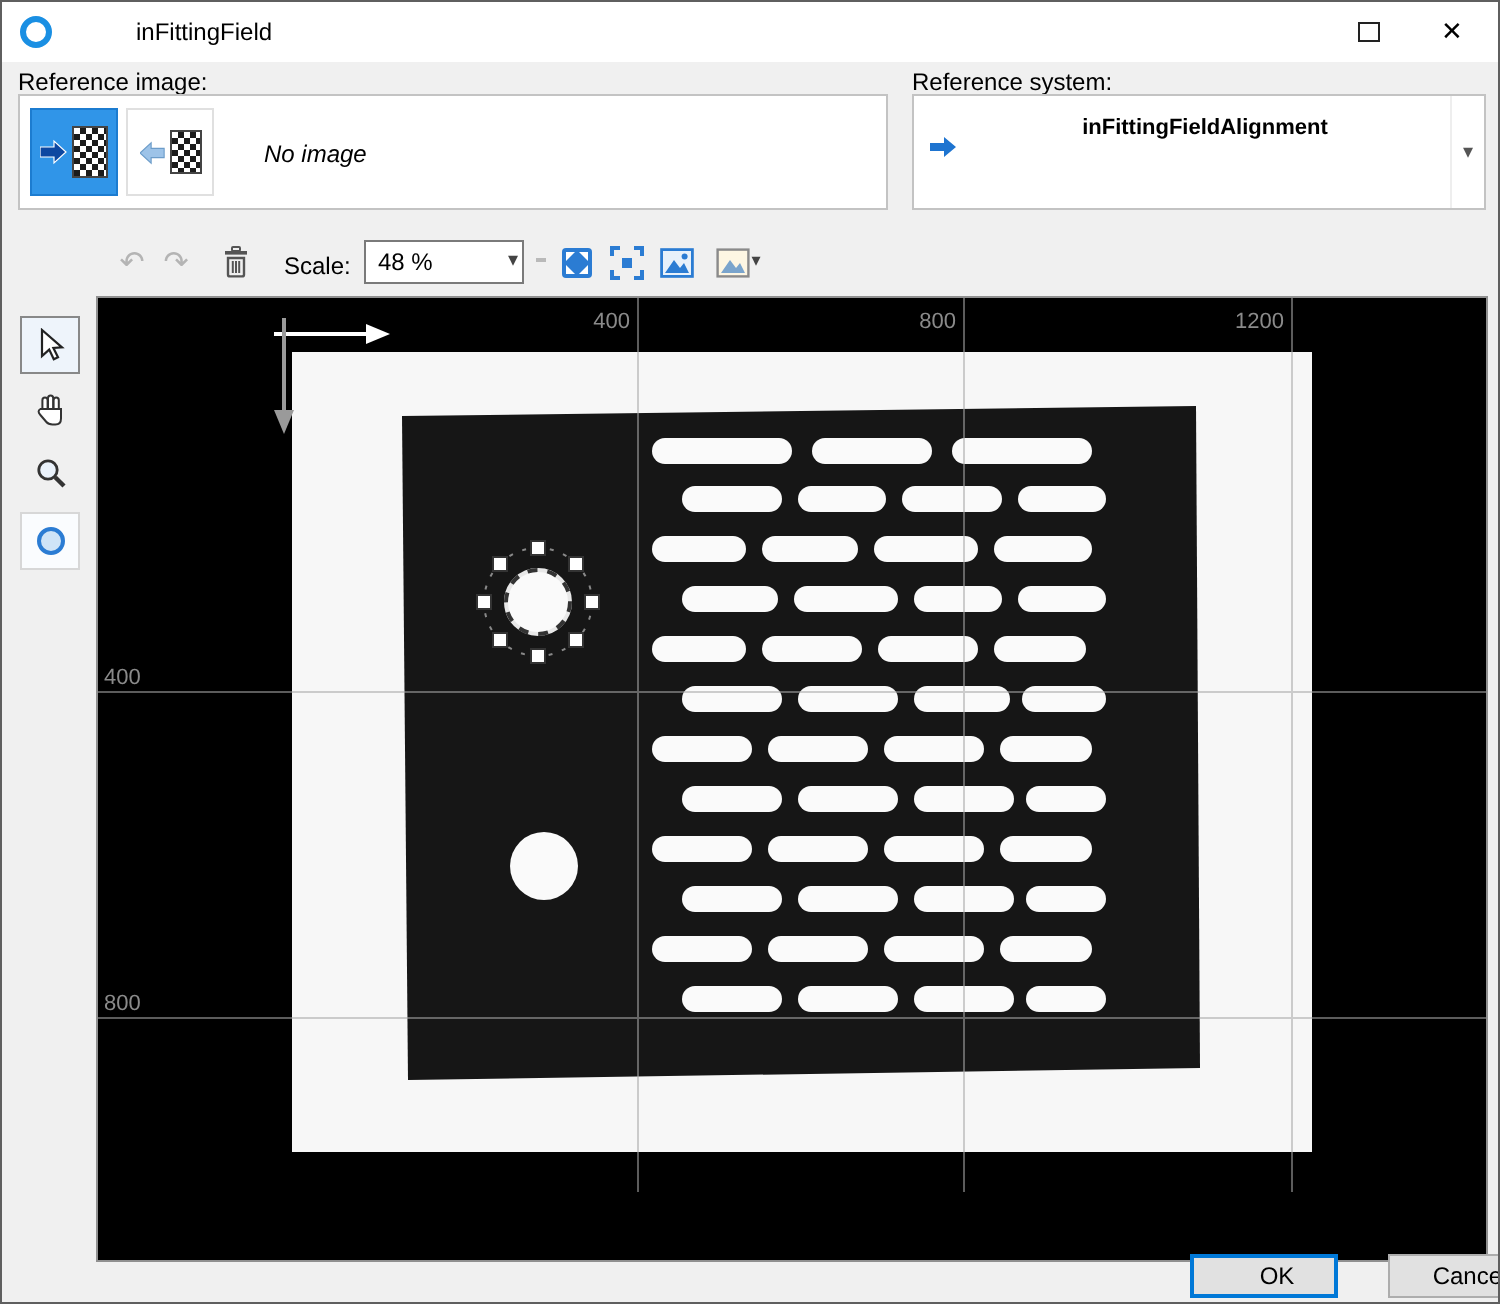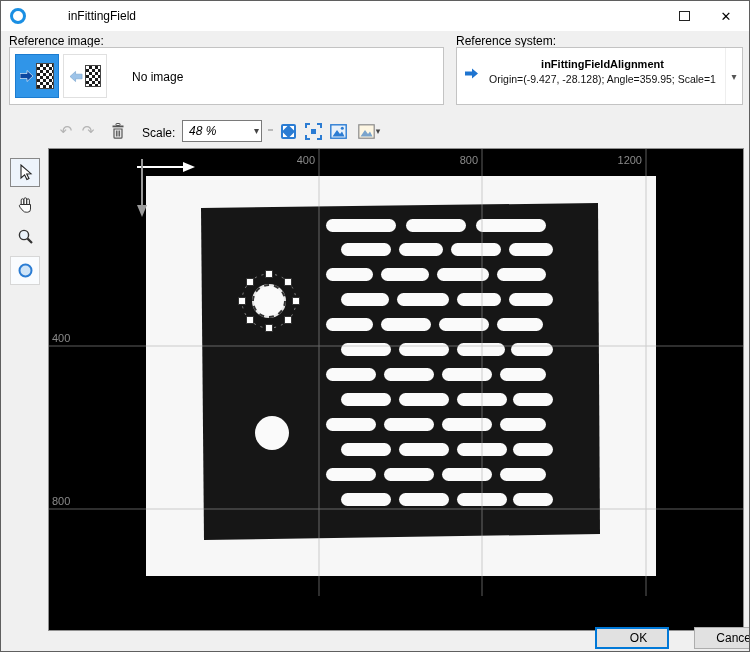--- a/index.html
+++ b/index.html
@@ -28,37 +28,37 @@
   .coord-box { left:455px; top:46px; width:287px; height:58px;text-align:center; }
 
   .thumb { position:absolute; top:6px; width:44px; height:44px; display:flex; align-items:center; justify-content:center; gap:2px; }
   .thumb1 { left:5px; background:#3095e8; border:1px solid #1c7cd0; }
   .thumb2 { left:53px; background:#ffffff; border:1px solid #e0e0e0; }
   .checker { width:18px; height:26px; border:1px solid #444; background-color:#fff;
     background-image:linear-gradient(45deg,#1b1b1b 25%,transparent 25%,transparent 75%,#1b1b1b 75%),
                      linear-gradient(45deg,#1b1b1b 25%,transparent 25%,transparent 75%,#1b1b1b 75%);
     background-size:6px 6px; background-position:0 0,3px 3px; }
   .checker.small { width:16px; height:22px; }
-  .no-image { position:absolute; left:122px; top:22px; font-size:12px; }
+  .no-image { position:absolute; left:122px; top:22px; font-size:12px;font-style:italic; }
 
   .coord-content { position:absolute; left:8px; top:10px; right:20px; }
   .coord-name { font-weight:bold; font-size:11px; margin-left:18px; }
   .coord-details { font-size:10.5px; margin-left:18px; margin-top:3px; color:#111; }
   .coord-arrow { position:absolute; left:0; top:10px; }
   .coord-drop { position:absolute; right:0; top:0; width:17px; height:100%; display:flex; align-items:center; justify-content:center;
                 color:#555; font-size:10px; border-left:1px solid #eee; }
 
   
   .tb-icon { position:absolute; width:22px; height:22px; display:flex; align-items:center; justify-content:center; }
   .tb-undo { left:54px; top:119px; color:#b4b4b4; font-size:15px; }
   .tb-redo { left:76px; top:119px; color:#b4b4b4; font-size:15px; }
   .tb-trash { left:106px; top:119px; }
   .tb-scale-label { position:absolute; left:141px; top:125px; }
   .combo { position:absolute; left:181px; top:119px; width:80px; height:22px; background:#fff; border:1px solid #7a7a7a; }
-  .combo-value { position:absolute; left:6px; top:3px; font-size:12px;font-style:italic; }
+  .combo-value { position:absolute; left:6px; top:3px; font-size:12px; }
   .combo-caret { position:absolute; right:2px; top:4px; color:#444; font-size:10px; }
   .tb-sep { position:absolute; left:267px; top:128px; width:5px; height:2px; background:#b9b9b9; }
   .tb-b1 { left:276px; top:119px; } .tb-b2 { left:301px; top:119px; }
   .tb-b3 { left:326px; top:119px; } .tb-b4 { left:351px; top:119px; width:34px; }
   .tb-b4 .caret { color:#444; font-size:9px; margin-left:1px; }
 
   
   .pal-btn { position:absolute; left:9px; width:30px; height:29px; display:flex; align-items:center; justify-content:center; background:transparent; }
   .pal-btn.sel { background:#eef4fb; border:1px solid #888; }
   .pal-btn.faint { border:1px solid #d7d7d7; background:#fafcfe; }
@@ -106,21 +106,20 @@
     </div>
     <span class="no-image">No image</span>
   </div>
 
   <div class="groupbox coord-box">
     <div class="coord-content">
       <svg class="coord-arrow" width="14" height="12" viewBox="0 0 14 12">
         <polygon points="0,3.5 7,3.5 7,0.5 13,5.5 7,10.5 7,7.5 0,7.5" fill="#1e74d0"></polygon>
       </svg>
       <div class="coord-name">inFittingFieldAlignment</div>
-      <div class="coord-details">Origin=(-9.427, -28.128); Angle=359.95; Scale=1</div>
     </div>
     <div class="coord-drop glyph">
       <span>▾</span>
     </div>
   </div>
 
   <div class="tb-icon tb-undo glyph">
     <span>↶</span>
   </div>
   <div class="tb-icon tb-redo glyph">

